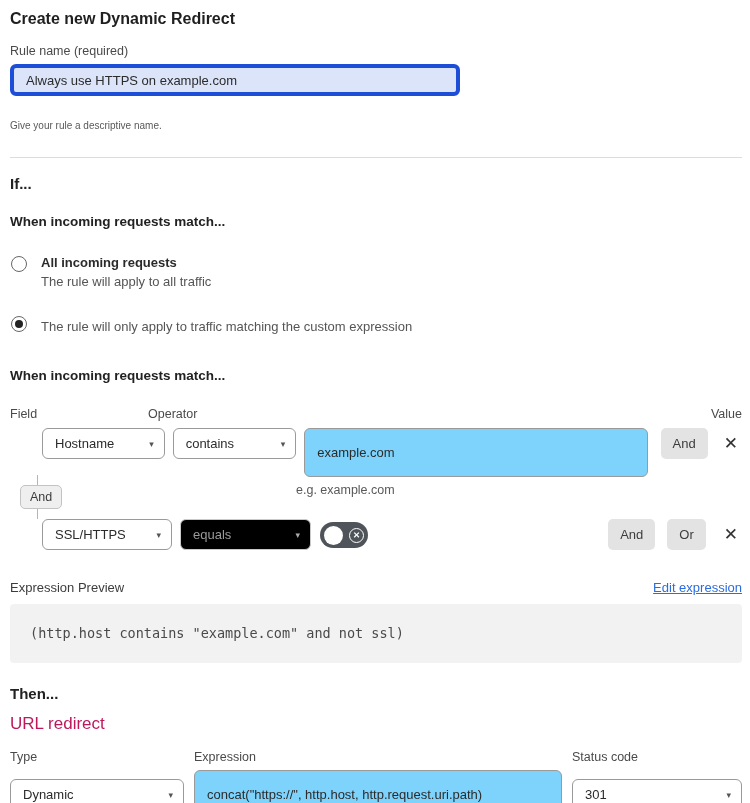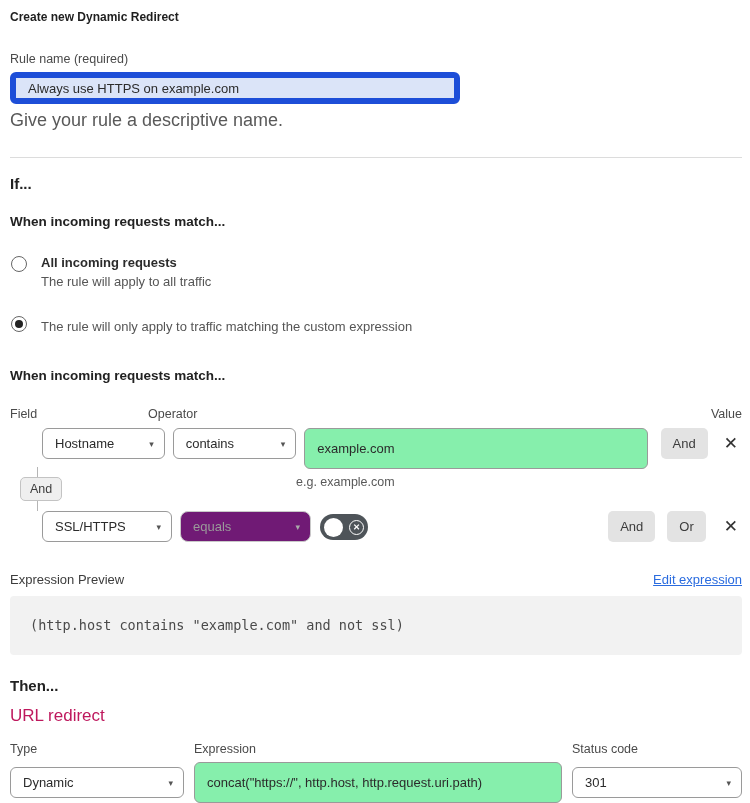--- a/index.html
+++ b/index.html
@@ -6,47 +6,47 @@
   html, body { background: #ffffff; }
   body {
     width: 750px;
     min-height: 803px;
     font-family: "Liberation Sans", sans-serif;
     color: #313131;
     padding: 10px 8px 14px 10px;
     font-size: 13px;
   }
   .page-title {
-    font-size: 12px;
+    font-size: 16px;
     font-weight: 700;
     color: #1f1f1f;
-    margin-bottom: 28px;
+    margin-bottom: 16px;
   }
   .field-label {
     font-size: 12.5px;
     color: #4a4a4a;
     margin-bottom: 6px;
   }
   .rule-name-input {
     display: block;
     width: 450px;
     height: 32px;
     background: #dbe4f8;
-    border: 6px solid #1d4ed8;
+    border: 4px solid #1d4ed8;
     border-radius: 6px;
     padding: 0 12px;
     font-size: 13px;
     color: #2b2b2b;
     font-family: "Liberation Sans", sans-serif;
     outline: none;
   }
   .helper-text {
-    font-size: 18px;
+    font-size: 10px;
     color: #595959;
-    margin-top: 6px;
+    margin-top: 24px;
   }
   .divider {
     border: none;
     border-top: 1px solid #dcdcdc;
     margin: 26px 0 0 0;
   }
   .section-heading {
     font-size: 15px;
     font-weight: 700;
     color: #222;
@@ -103,41 +103,40 @@
     background: #fff;
     display: flex;
     align-items: center;
     justify-content: space-between;
     padding: 0 10px 0 12px;
     font-size: 13px;
     color: #2b2b2b;
     cursor: pointer;
   }
   .select-box.disabled {
-    background: #701a75;
+    background: #000000;
     border-color: #c9c9c9;
     color: #9a9a9a;
     cursor: default;
-    border-radius: 8px;
   }
   .chevron { font-size: 9px; color: #555; margin-left: 8px; }
   .select-box.disabled .chevron { color: #aaa; }
 
   .w-field { width: 130px; margin-right: 8px; margin-left: 32px; }
   .w-op    { width: 131px; margin-right: 8px; }
   .text-input {
-    height: 41px;
+    height: 49px;
     border: 1px solid #9a9a9a;
     border-radius: 6px;
     padding: 0 12px;
     font-size: 13px;
     color: #2b2b2b;
     font-family: "Liberation Sans", sans-serif;
     outline: none;
-    background: #86efac;
+    background: #7dd3fc;
   }
   .w-value { width: 367px; }
 
   .chip-btn {
     height: 31px;
     background: #e3e3e3;
     border: none;
     border-radius: 5px;
     padding: 0 12px;
     font-size: 13px;

